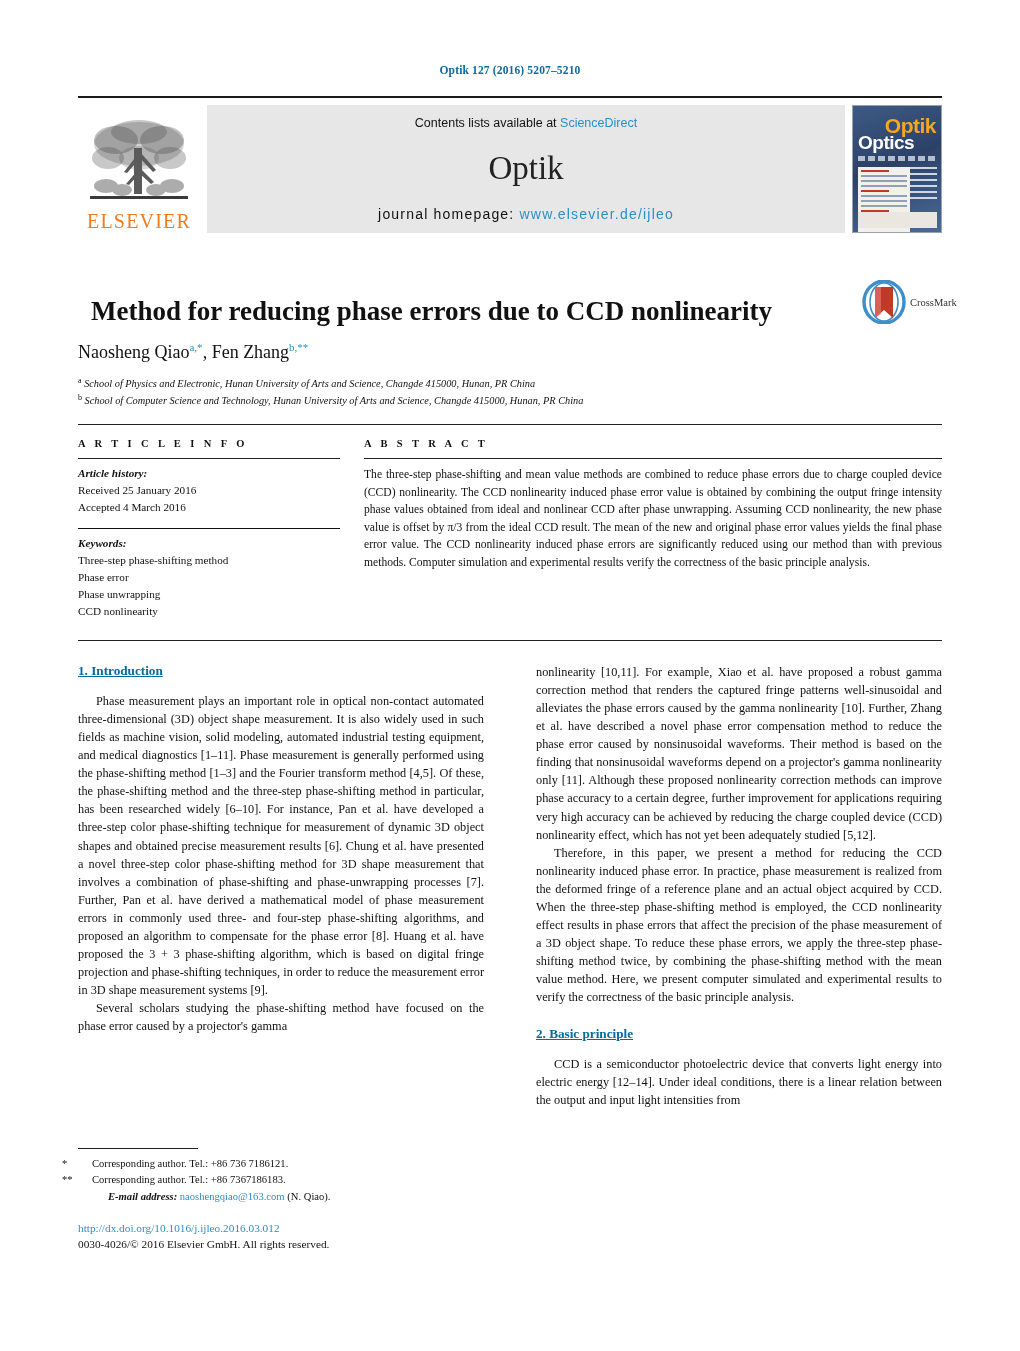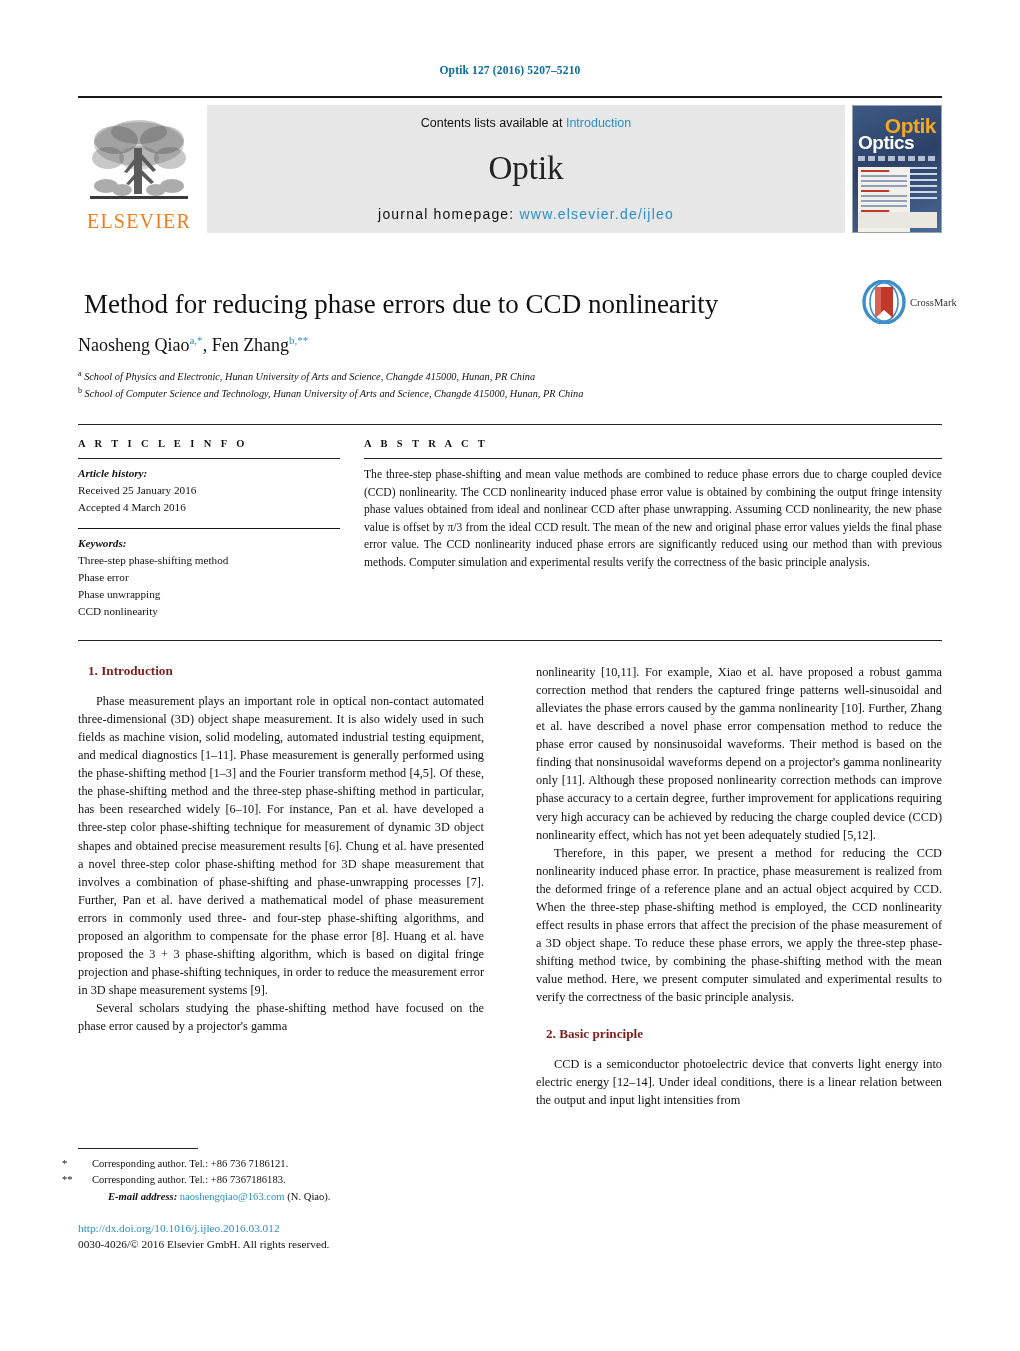--- a/index.html
+++ b/index.html
@@ -163,24 +163,24 @@
   
   .title-block {
     position: absolute;
     top: 283px;
     left: 78px;
     width: 770px;
   }
   .article-title {
     font-family: "Liberation Serif", serif;
     font-size: 27px;
-    font-weight: normal;
+    font-weight: bold;
     color: #111;
     line-height: 1.15;
-    margin: 6px;
+    margin: 13px;
   }
   .authors {
     font-family: "Liberation Serif", serif;
     font-size: 18px;
     color: #111;
     margin-top: 14px;
   }
   .authors sup {
     font-size: 11px;
     color: #2b8fc9;
@@ -292,22 +292,23 @@
   }
   .bcol {
     width: 406px;
     flex: 0 0 406px;
   }
   .bcol-gap { flex: 0 0 52px; }
   .h2 {
     font-family: "Liberation Serif", serif;
     font-size: 13.2px;
     font-weight: bold;
-    color: #7f1d1d;
-    margin: 0 0 13px 10px;
+    color: #0369a1;
+    margin: 0 0 13px 0;
+    text-decoration: underline;
   }
   .h2.spaced { margin-top: 20px; }
   .para {
     font-family: "Liberation Serif", serif;
     font-size: 12.3px;
     line-height: 1.47;
     color: #111;
     text-align: justify;
     text-indent: 18px;
     margin: 0 0 0 0;
@@ -391,21 +392,21 @@
             <ellipse cx="36" cy="76" rx="10" ry="6"></ellipse>
             <ellipse cx="70" cy="76" rx="10" ry="6"></ellipse>
           </g>
           <rect x="4" y="82" width="98" height="3" fill="#3a3a3a"></rect>
         </svg>
         <div class="elsevier-word">ELSEVIER</div>
       </div>
 
       <div class="journal-band">
         <div class="contents-line">
-          <span>Contents lists available at </span><span class="sd">Introduction</span>
+          <span>Contents lists available at </span><span class="sd">ScienceDirect</span>
         </div>
         <div class="journal-name">Optik</div>
         <div class="homepage-line">
           <span>journal homepage: </span><span class="url">www.elsevier.de/ijleo</span>
         </div>
       </div>
 
       <div class="cover-thumb">
         <div class="cover-optik">Optik</div>
         <div class="cover-optics">Optics</div>

